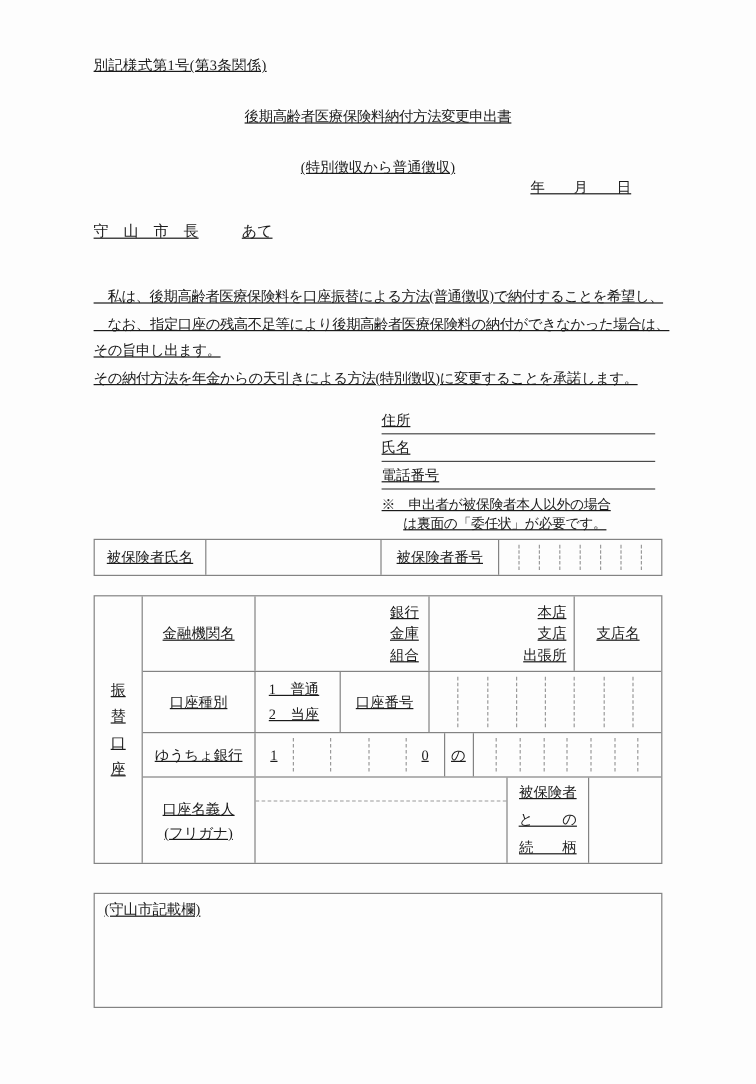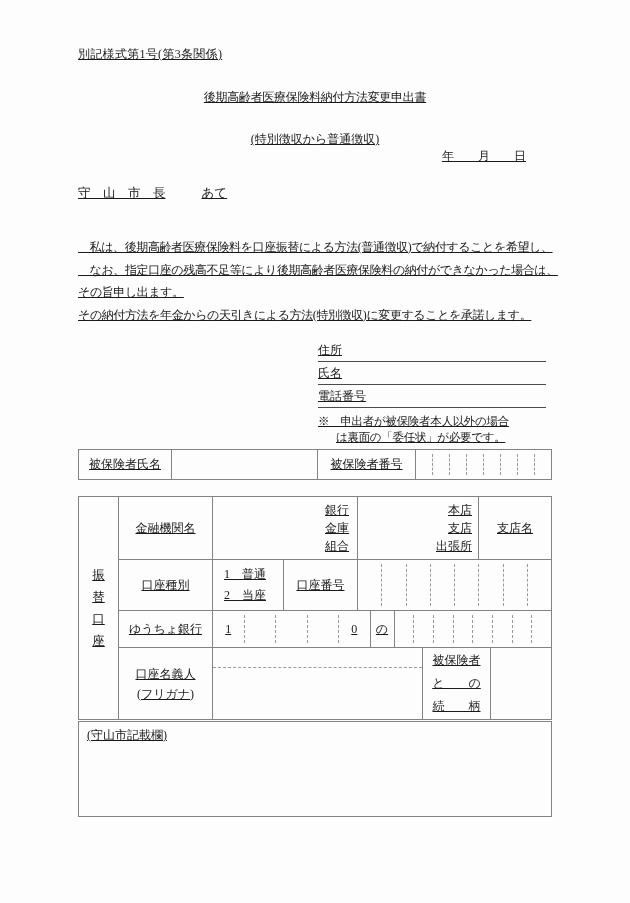--- a/index.html
+++ b/index.html
@@ -59,21 +59,21 @@
   .digits-cell { flex: 1; }
   .kigo-cell { width: 121px; }
   .no-cell { width: 24px; align-items: center; justify-content: center; }
   .name-cell { width: 210px; flex-direction: column; }
   .furigana-area { height: 20px; border-bottom: 1px dashed #9a9a9a; }
   .name-area { flex: 1; }
   .relation-cell { width: 68px; flex-direction: column; align-items: center; justify-content: center; }
   .relation-cell div { line-height: 23px; white-space: pre; }
   .relation-blank { flex: 1; }
 
-  .office-box { margin-top: 1px; height: 96px; padding: 5px 8px; font-size: 12px; }
+  .office-box { margin-top: 24px; height: 96px; padding: 5px 8px; font-size: 12px; }
 </style>
 </head>
 <body>
 
 <div class="page">
 
   <div class="form-number">別記様式第1号(第3条関係)</div>
 
   <div class="title">後期高齢者医療保険料納付方法変更申出書</div>
 

